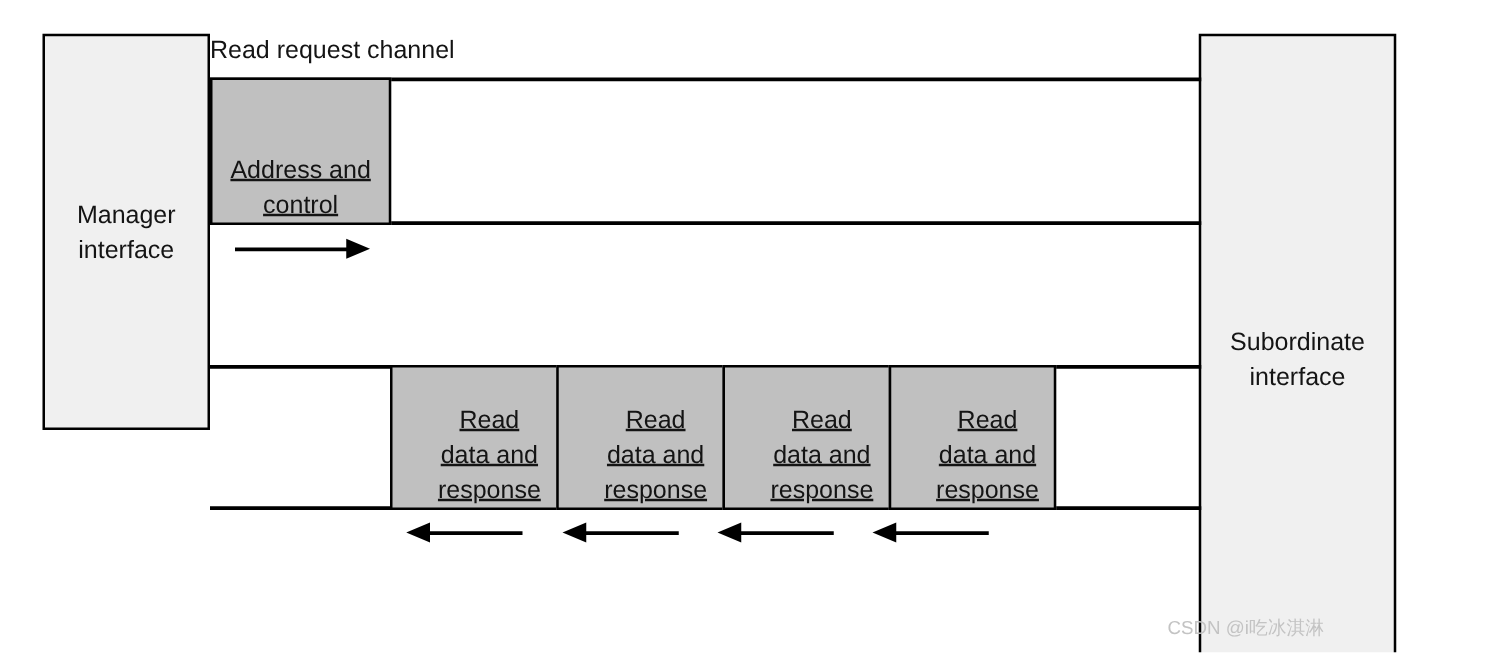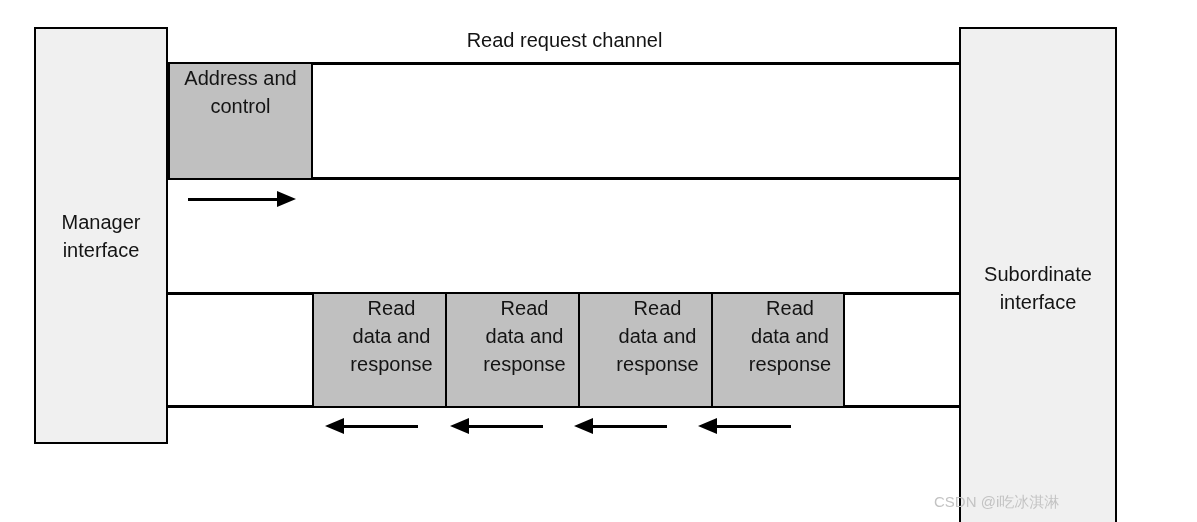--- a/index.html
+++ b/index.html
@@ -25,51 +25,52 @@
     align-items: center;
     justify-content: center;
   }
   .iface-box .label,
   .payload-box .label {
     white-space: pre-line;
     text-align: center;
     font-size: 20px;
     line-height: 28px;
   }
-  .manager-box { left: 34px; top: 27px; width: 134px; height: 417px; }
+  .manager-box { left: 34px; top: 27px; width: 134px; height: 317px; }
   .subordinate-box { left: 959px; top: 27px; width: 158px; height: 522px; }
 
   .hline {
     position: absolute;
     left: 168px;
     width: 793px;
     height: 3px;
     background: var(--line-color, #000);
   }
   .req-top { top: 62px; }
   .req-bottom { top: 177px; }
   .data-top { top: 292px; }
   .data-bottom { top: 405px; }
 
   .payload-box {
     position: absolute;
     box-sizing: border-box;
     background: var(--payload-fill, #c0c0c0);
     border: 2px solid var(--line-color, #000);
     display: flex;
-    align-items: flex-start;
+    align-items: flex-end;
     justify-content: center;
+    text-decoration: underline;
   }
   .address-box { left: 168px; top: 62px; width: 145px; height: 118px; }
   .read-box { top: 292px; width: 135px; height: 116px; padding-left: 24px; }
 
   .chan-label {
     position: absolute;
     width: 793px;
-    text-align: center;
+    text-align: left;
     font-size: 20px;
     line-height: 24px;
   }
   .req-label { left: 168px; top: 28px; }
   .data-label { left: 180px; top: 258px; }
 
   .arrow {
     position: absolute;
     height: 16px;
   }

